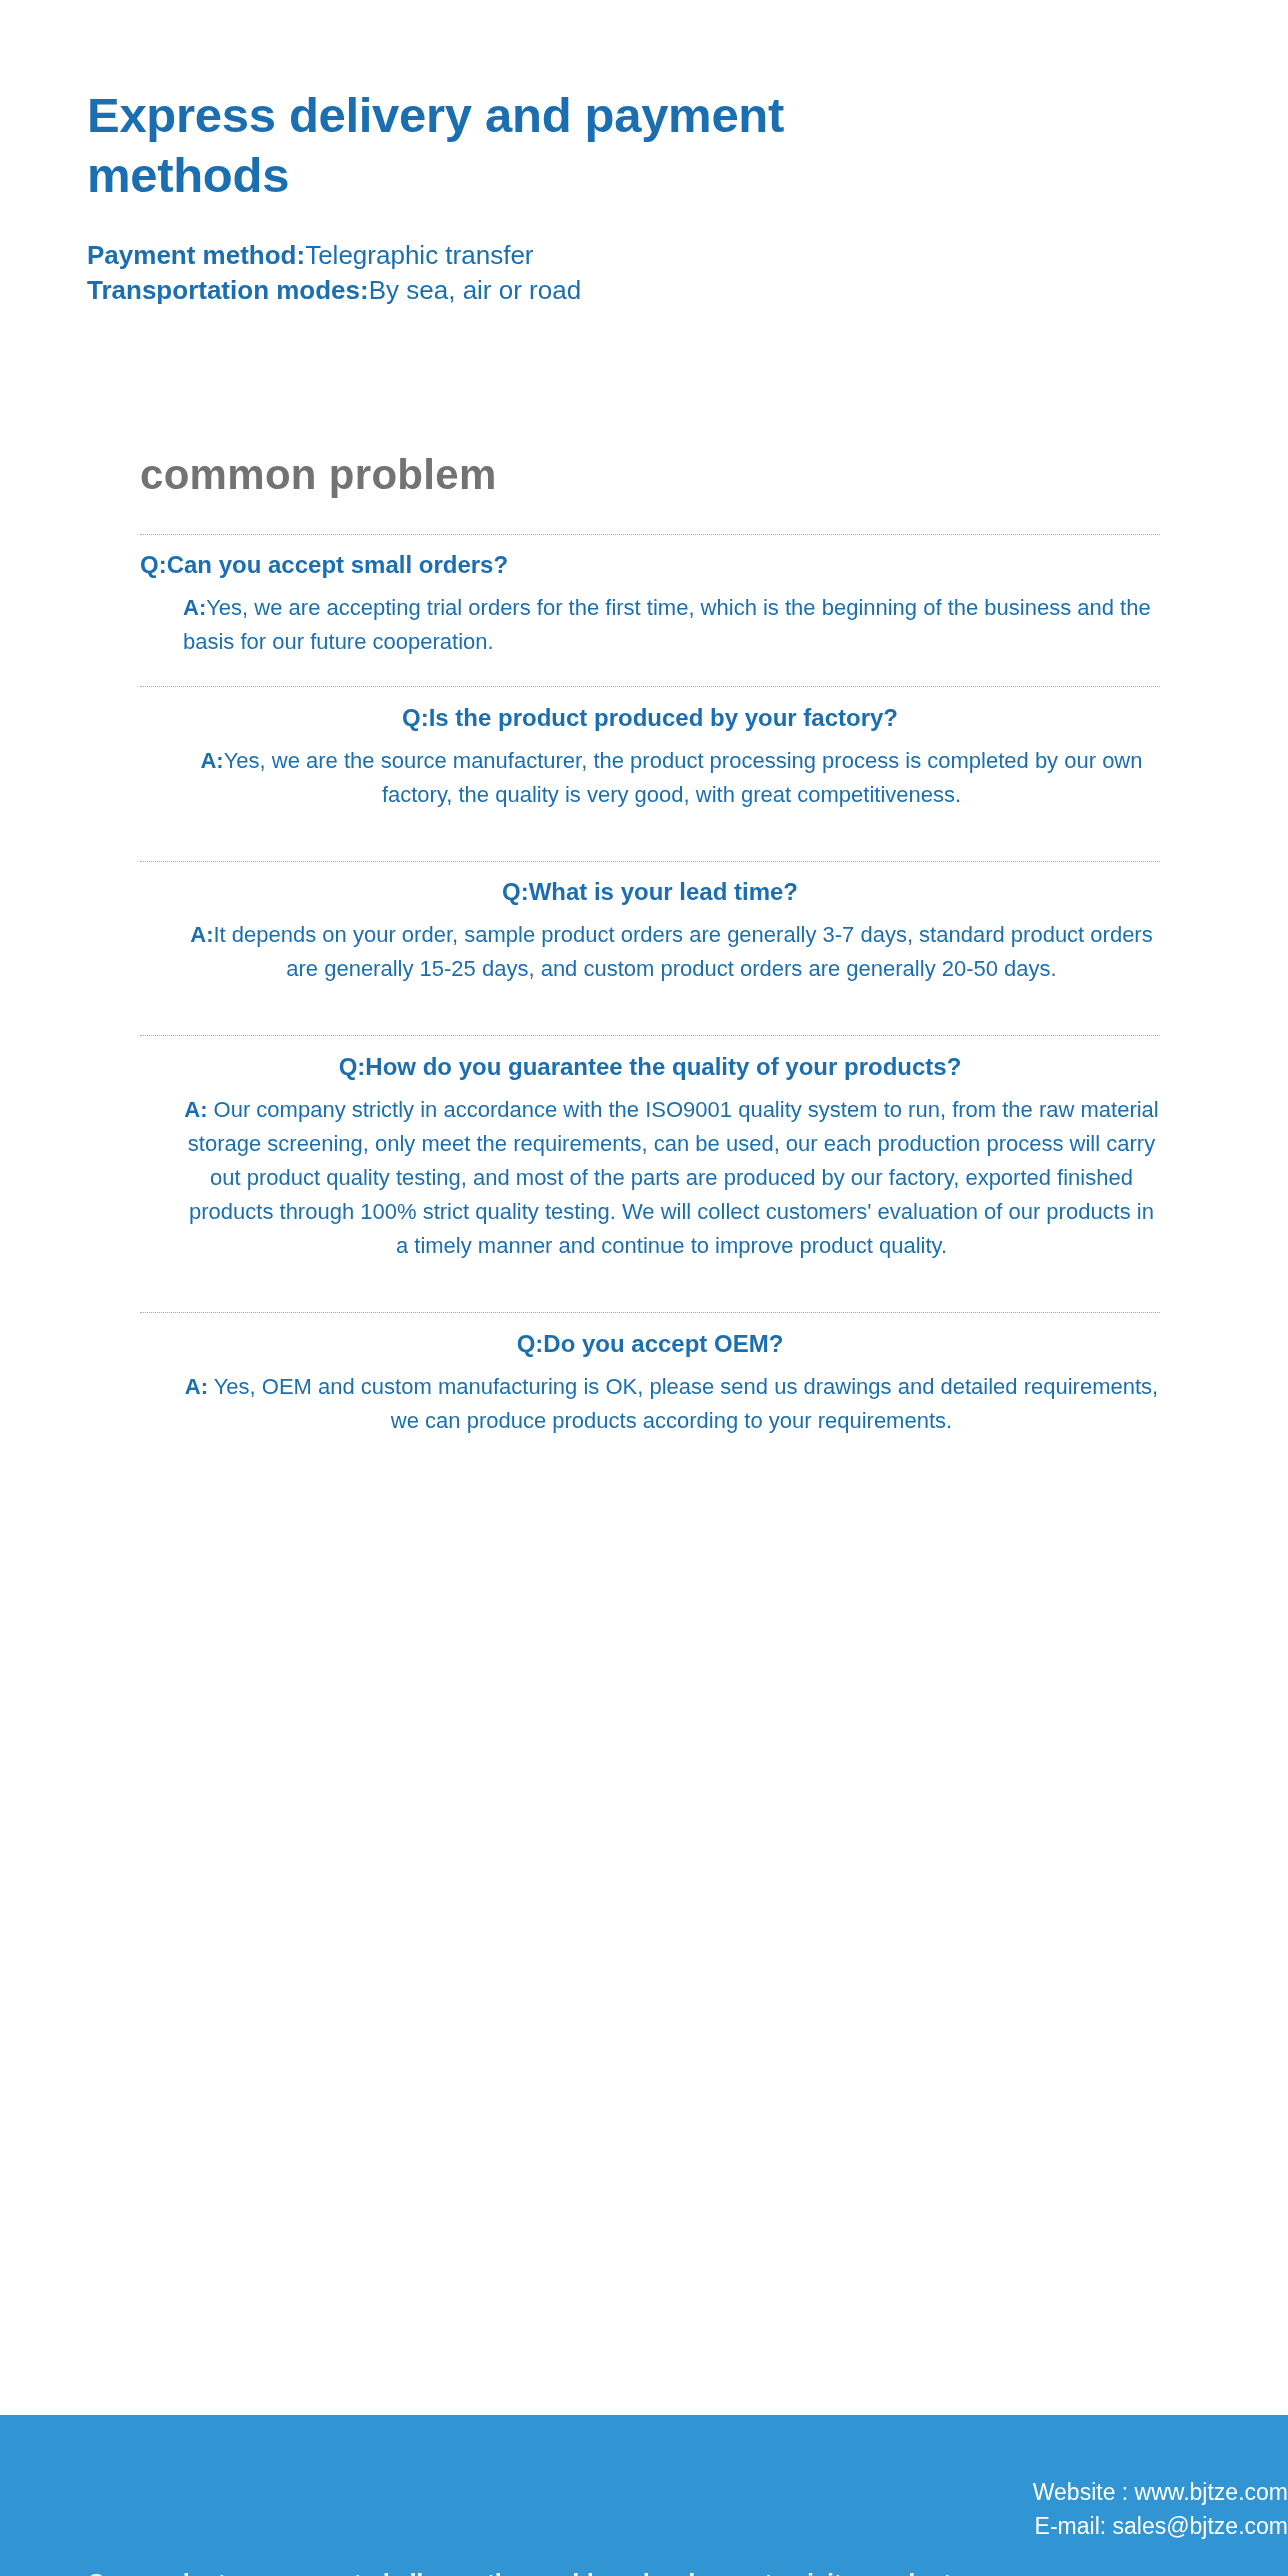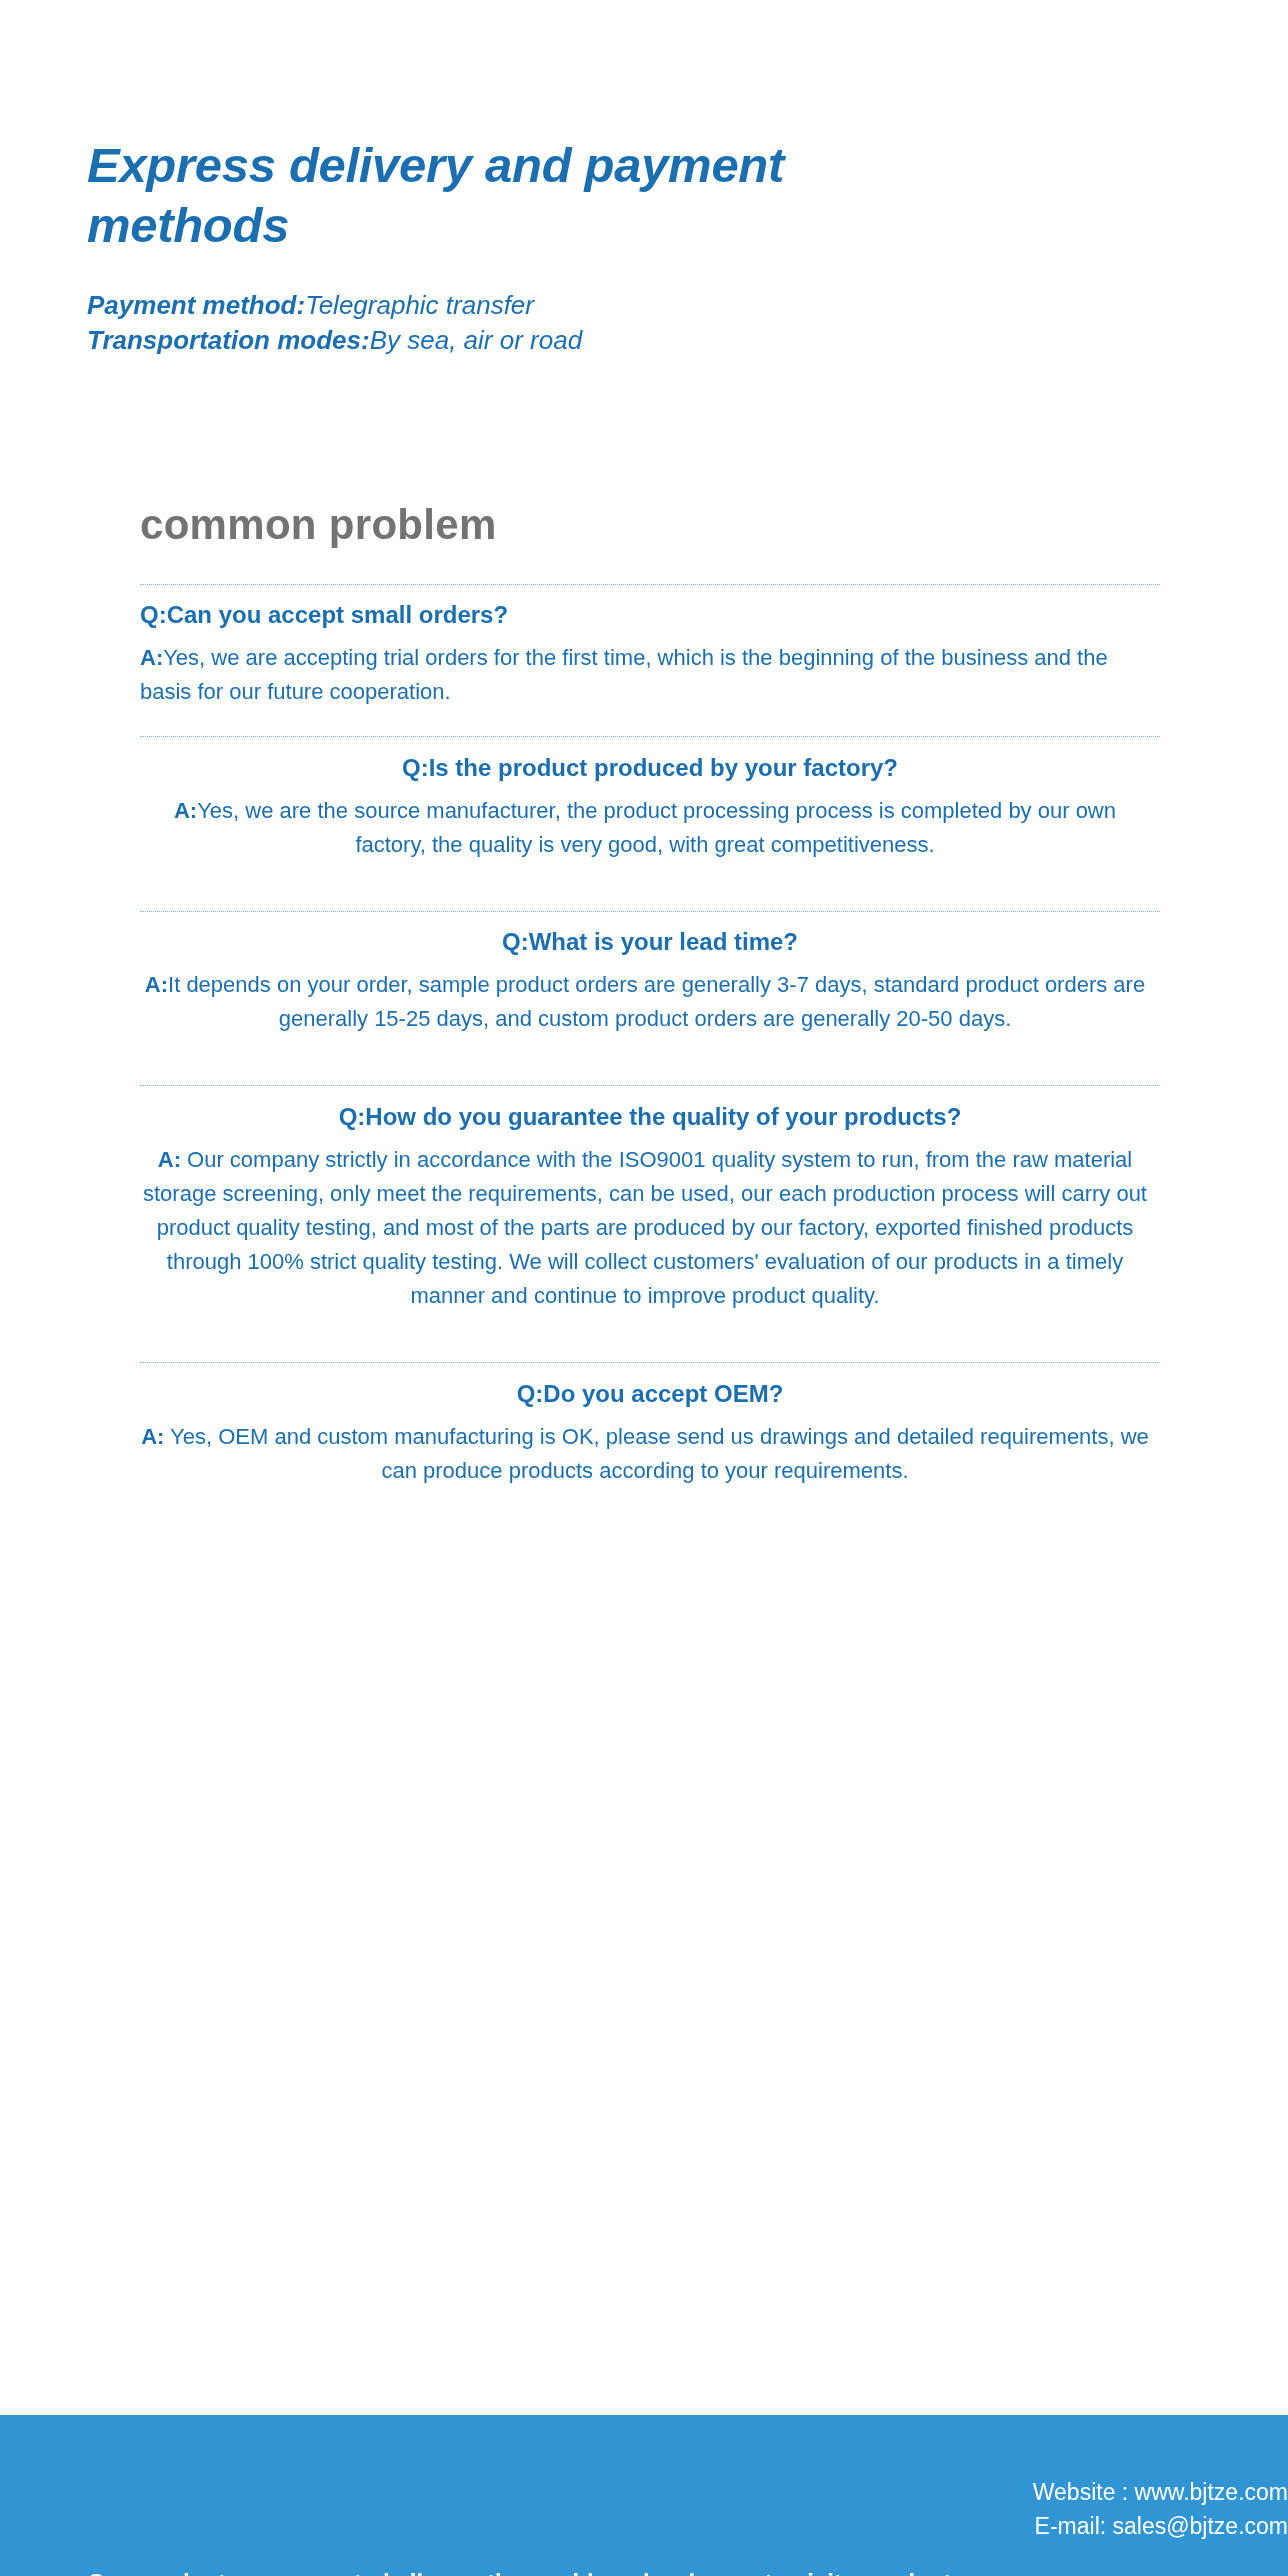--- a/index.html
+++ b/index.html
@@ -17,22 +17,21 @@
     position: relative;
     width: 1288px;
     min-height: 2649px;
     box-sizing: border-box;
     background: #ffffff;
     overflow: hidden;
   }
 
   
   .ship-block {
-    padding: 103px 0 0 87px;
-    font-style: italic;
+    padding: 53px 0 0 87px;
   }
   .ship-title {
     font-size: 49px;
     font-weight: bold;
     line-height: 1.22;
     color: #1b6fb0;
     letter-spacing: -0.3px;
     max-width: 721px;
   }
   .ship-lines {
@@ -79,20 +78,21 @@
     color: #1b6fb0;
     line-height: 1.45;
     margin-bottom: 8.2px;
   }
   .faq-a {
     font-size: 22px;
     font-weight: normal;
     color: #1b6fb0;
     line-height: 1.55;
     max-width: 1010px;
+    margin-left: 43px;
   }
   .faq-a .a-mark {
     font-weight: bold;
   }
 
   
   .faq-item.gap-lg {
     margin-bottom: 49px;
     text-align: center;
   }

